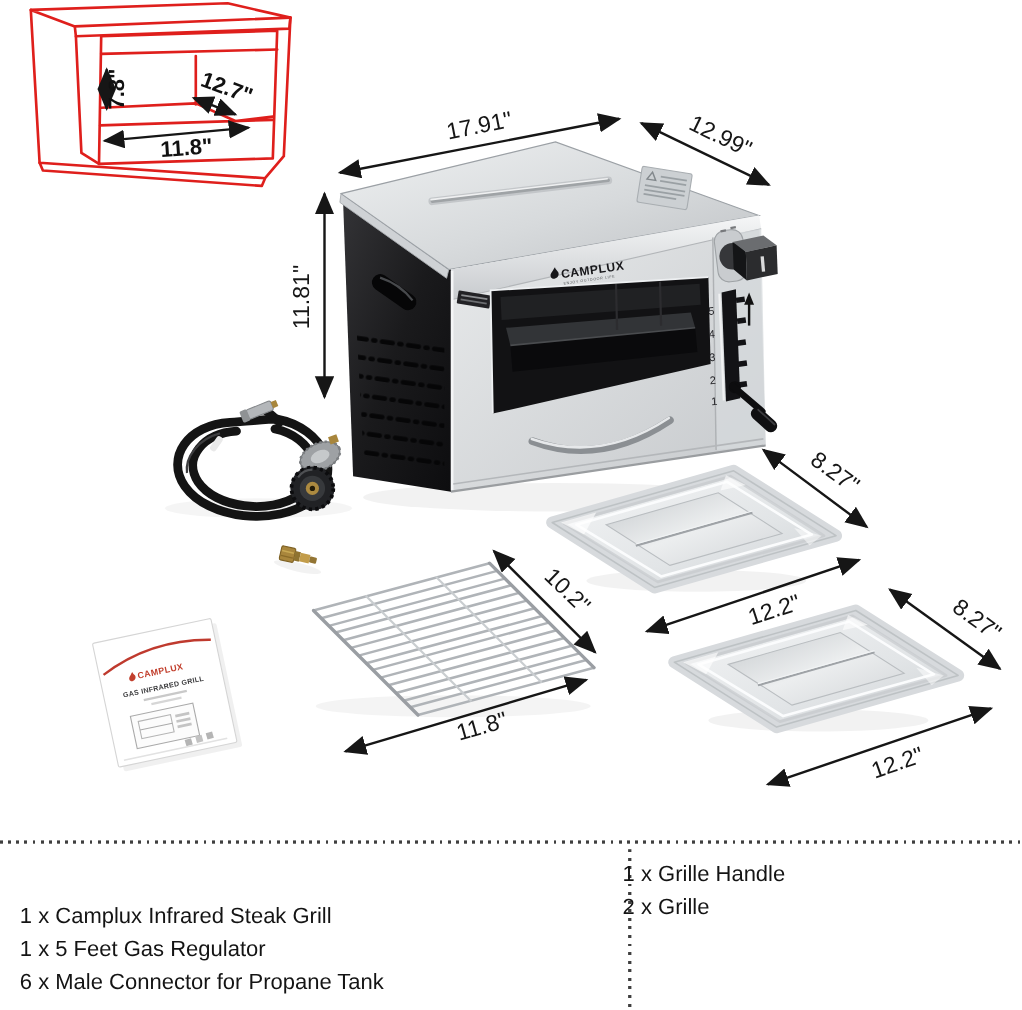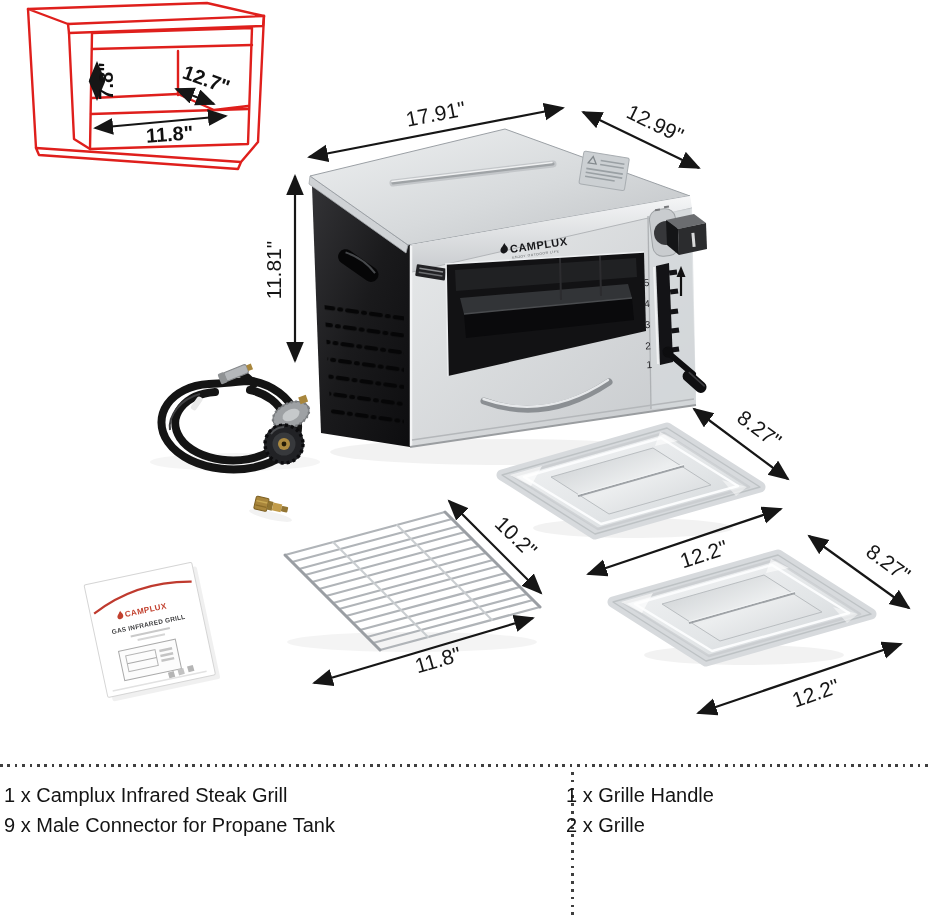--- a/index.html
+++ b/index.html
@@ -11,21 +11,21 @@
   .scale-num{font-family:"Liberation Sans",sans-serif;font-size:10px;fill:#26262a;}
   .logo-text{font-family:"Liberation Sans",sans-serif;font-weight:700;font-size:11px;fill:#17171a;letter-spacing:.5px;}
   .logo-sub{font-family:"Liberation Sans",sans-serif;font-size:3.4px;fill:#55585b;letter-spacing:.55px;}
   .manual-brand{font-family:"Liberation Sans",sans-serif;font-weight:700;font-size:8px;fill:#c2402e;letter-spacing:.4px;}
   .manual-title{font-family:"Liberation Sans",sans-serif;font-weight:700;font-size:6.4px;fill:#3c3c3e;letter-spacing:.3px;}
   .contents-divider-h{position:absolute;left:0;top:764px;width:929px;height:3px;
      background-image:repeating-linear-gradient(90deg,#3f3f3f 0 2.6px,transparent 2.6px 7.4px);}
   .contents-divider-v{position:absolute;left:571px;top:772px;width:3px;height:146px;
      background-image:repeating-linear-gradient(180deg,#3f3f3f 0 2.6px,transparent 2.6px 7.8px);}
   .contents-col{position:absolute;top:781px;color:#141414;font-size:20px;line-height:29.8px;white-space:nowrap;}
-  .contents-col.left{left:4px;}
+  .contents-col.left{left:18px;margin-top:38px;}
   .contents-col.right{left:566px;}
 </style>
 </head>
 <body>
 
 <div class="canvas">
 
 <svg class="scene" width="929" height="766" viewBox="0 0 929 766">
   <defs>
     <marker id="ah" markerWidth="11" markerHeight="9" refX="8.6" refY="4" orient="auto-start-reverse">
@@ -319,20 +319,21 @@
   <text class="dim-label" text-anchor="middle" transform="translate(706,561) rotate(-18)">12.2"</text>
   <text class="dim-label" text-anchor="middle" transform="translate(884,569) rotate(36)">8.27"</text>
   <text class="dim-label" text-anchor="middle" transform="translate(818,700) rotate(-19)">12.2"</text>
 </svg>
 
 <div class="contents-divider-h"></div>
 <div class="contents-divider-v"></div>
 
 <div class="contents-col left">
   <div>1 x Camplux Infrared Steak Grill</div>
-  <div>9 x Male Connector for Propane Tank</div>
+  <div>1 x 5 Feet Gas Regulator</div>
+  <div>6 x Male Connector for Propane Tank</div>
 </div>
 <div class="contents-col right">
   <div>1 x Grille Handle</div>
   <div>2 x Grille</div>
 </div>
 
 </div>
 
 </body></html>

